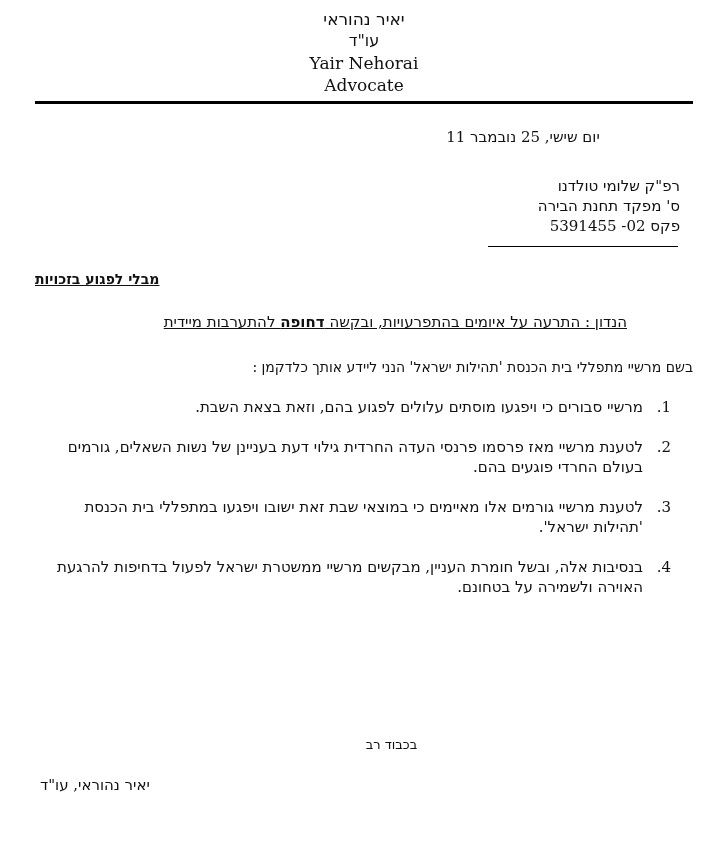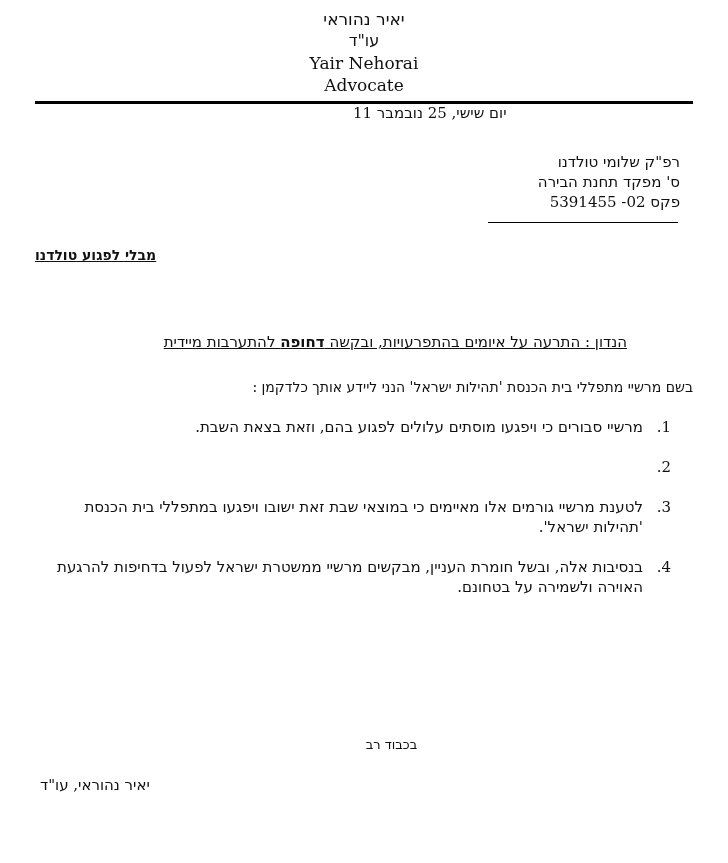--- a/index.html
+++ b/index.html
@@ -26,22 +26,23 @@
   .header div { line-height: 22px; font-size: 17px; }
   .header .he-name { font-size: 17px; }
   .header .he-title { font-size: 16px; }
   .rule {
     height: 3px;
     background: #000;
     margin-top: 5px;
   }
   
   .date-line {
+    margin-top: 24px;
     padding-left: 318px;
-    text-align: left;
+    text-align: center;
     font-size: 15px;
     white-space: nowrap;
   }
   
   .recipient {
     margin-top: 30px;
     padding-left: 13px;
     text-align: right;
     padding-right: 13px;
     font-size: 15px;
@@ -57,21 +58,21 @@
   
   .notice {
     margin-top: 24px;
     text-align: left;
     font-size: 14px;
     font-weight: bold;
   }
   .notice span { text-decoration: underline; }
   
   .subject {
-    margin-top: 70px;
+    margin-top: 26px;
     padding-right: 66px;
     font-size: 15px;
   }
   .subject .underlined { text-decoration: underline; }
   .subject .bold { font-weight: bold; }
   
   .intro {
     margin-top: 26px;
     font-size: 14px;
     line-height: 20px;
@@ -125,38 +126,39 @@
 
   <div class="recipient">
     <div>רפ"ק שלומי טולדנו</div>
     <div>ס' מפקד תחנת הבירה</div>
     <div>פקס 02- 5391455</div>
   </div>
 
   <div class="recipient-underline"></div>
 
   <div class="notice">
-    <span>מבלי לפגוע טולדנו</span>
+    <span>מבלי לפגוע בזכויות</span>
   </div>
 
   <div class="subject">
     <span class="underlined">
       <span>הנדון :</span><span>  התרעה על איומים בהתפרעויות, ובקשה </span><span class="bold">דחופה</span><span> להתערבות מיידית</span>
     </span>
   </div>
 
   <div class="intro">בשם מרשיי מתפללי בית הכנסת 'תהילות ישראל' הנני ליידע אותך כלדקמן :</div>
 
   <div class="num-list">
     <div class="num-item">
       <span class="num">1.</span>
       <span class="txt">מרשיי סבורים כי ויפגעו מוסתים עלולים לפגוע בהם, וזאת בצאת השבת.</span>
     </div>
     <div class="num-item">
       <span class="num">2.</span>
+      <span class="txt">לטענת מרשיי מאז פרסמו פרנסי העדה החרדית גילוי דעת בעניינן של נשות השאלים, גורמים בעולם החרדי פוגעים בהם.</span>
     </div>
     <div class="num-item">
       <span class="num">3.</span>
       <span class="txt">לטענת מרשיי גורמים אלו מאיימים כי במוצאי שבת זאת ישובו ויפגעו במתפללי בית הכנסת 'תהילות ישראל'.</span>
     </div>
     <div class="num-item">
       <span class="num">4.</span>
       <span class="txt">בנסיבות אלה, ובשל חומרת העניין, מבקשים מרשיי ממשטרת ישראל לפעול בדחיפות להרגעת האוירה ולשמירה על בטחונם.</span>
     </div>
   </div>

